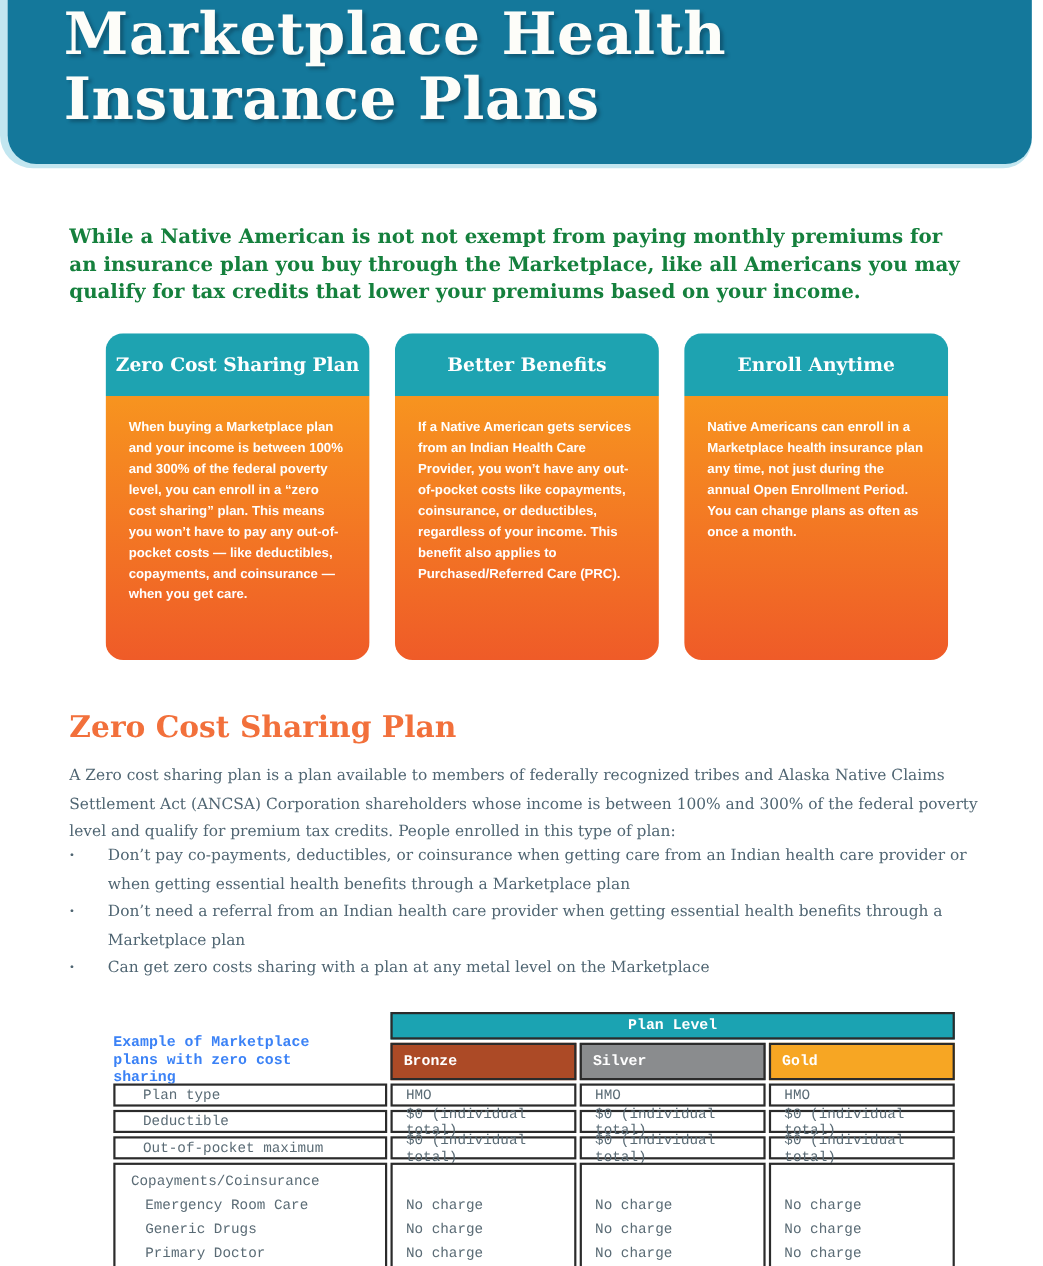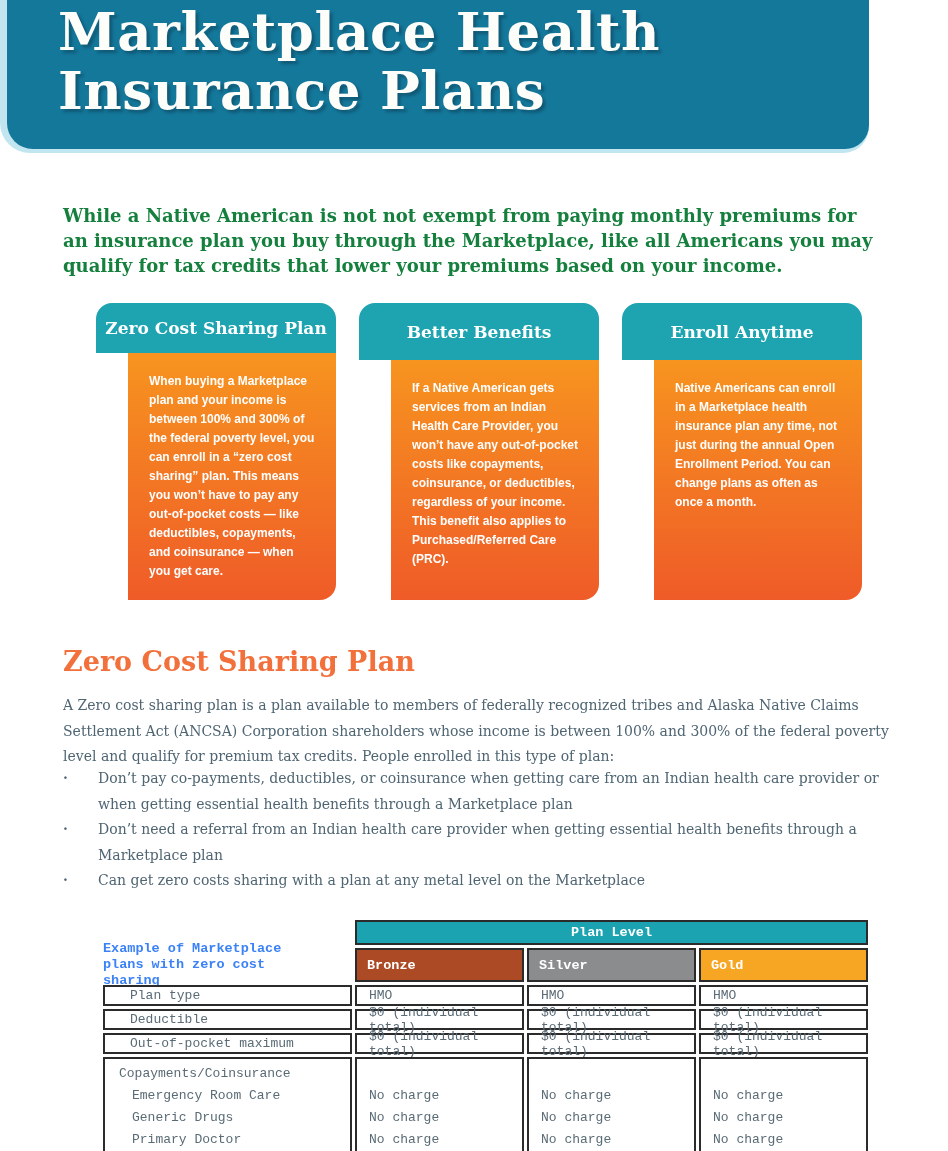--- a/index.html
+++ b/index.html
@@ -1,20 +1,20 @@
 <!DOCTYPE html>
 <html><head>
 <meta charset="utf-8">
 <style>
   * { margin:0; padding:0; box-sizing:border-box; }
   html,body { width:948px; height:1151px; background:#ffffff; overflow:hidden; position:relative;
               font-family:"DejaVu Serif", serif; }
 
   
-  .banner-outer { position:absolute; left:0; top:0; width:869px; height:153px;
+  .banner-outer { position:absolute; left:0; top:0; width:938px; height:153px;
                   background:#C2E6F0; border-radius:0 0 26px 30px; }
   .banner-inner { position:absolute; left:7px; top:0; right:0; bottom:4px;
                   background:#14789B; border-radius:0 0 24px 26px; }
   .banner-title { position:absolute; left:58px; top:2px; color:#FDFDF9; font-weight:bold;
                   font-size:53px; line-height:59px; letter-spacing:0.5px;
                   text-shadow:3px 3px 3px rgba(10,50,70,0.45); }
   .banner-title span { display:block; }
 
   
   .intro { position:absolute; left:63px; top:203px; width:818px;
@@ -22,21 +22,21 @@
 
   
   .cards { position:absolute; left:96px; top:303px; display:flex; gap:23px; }
   .card  { width:240px; height:297px; border-radius:16px; overflow:hidden;
            display:flex; flex-direction:column; }
   .card-header { height:57px; background:#1EA3B1; color:#ffffff; font-weight:bold;
                  font-size:17px; display:flex; align-items:center; justify-content:center; }
   .card-body   { flex:1; background:linear-gradient(180deg,#F7941F 0%,#EF5B28 100%);
                  padding:19px 21px; color:#ffffff;
                  font-family:"Liberation Sans", sans-serif; font-weight:bold;
-                 font-size:12px; line-height:19px;margin-left:32px; }
+                 font-size:12px; line-height:19px; }
 
   
   .section-heading { position:absolute; left:63px; top:646px; color:#F2703B;
                      font-size:27px; font-weight:bold; }
   .section-paragraph { position:absolute; left:63px; top:693px; width:830px;
                        font-size:14px; color:#4F6572; line-height:25.5px; }
   .bullets { position:absolute; left:63px; top:766px; width:820px; list-style:none; }
   .bullet  { display:flex; font-size:14px; color:#4F6572; line-height:25.5px; }
   .bullet-marker { width:35px; flex:0 0 35px; font-weight:bold; }
   .bullet-text   { flex:1; }

